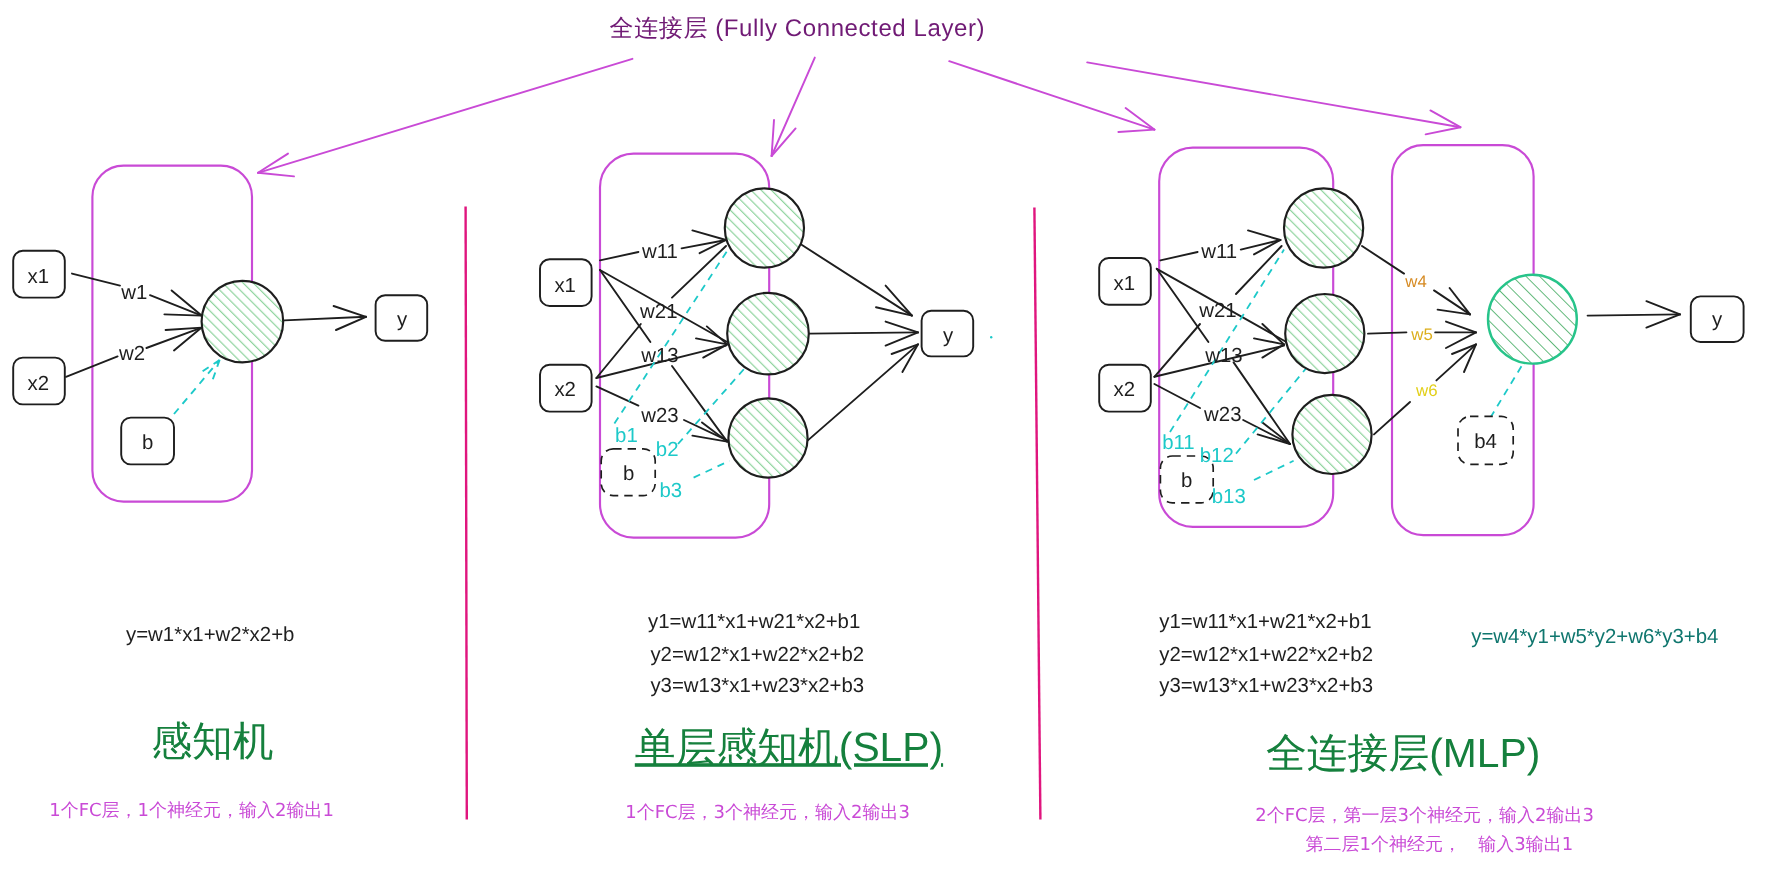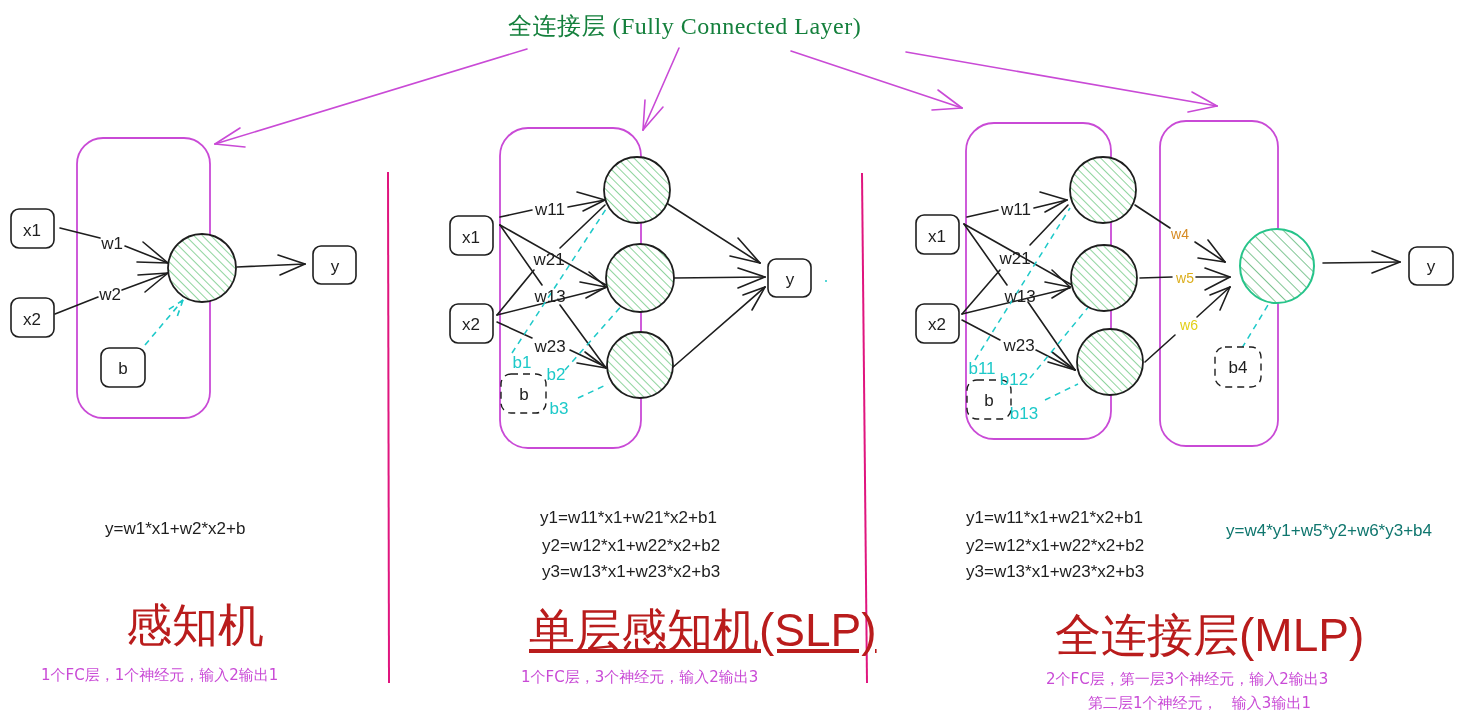--- a/index.html
+++ b/index.html
@@ -2,23 +2,23 @@
 <html><head>
 <meta charset="utf-8">
 <style>
   html, body { margin: 0; padding: 0; background: #ffffff; }
   body { width: 1479px; height: 728px; position: relative; overflow: hidden;
          font-family: "Liberation Sans", "DejaVu Sans", sans-serif; }
   svg#diagram { position: absolute; left: 0; top: 0; width: 1479px; height: 728px; }
   .lbl { font-family: "Liberation Sans", sans-serif; fill: #1e1e1e; }
   .txt { position: absolute; white-space: nowrap; }
   .formula { font-family: "Liberation Sans", sans-serif; font-size: 17px; color: #1e1e1e; line-height: 26px; }
-  .title-red { font-family: "Liberation Sans", "DejaVu Sans", sans-serif; font-size: 46px; color: #b91c1c; }
+  .title-red { font-family: "Liberation Sans", "DejaVu Sans", sans-serif; font-size: 34px; color: #15803d; }
   .note { font-family: "DejaVu Sans", sans-serif; font-size: 15px; color: #c94ad6; margin-left: 19px; }
-  .fc-title { font-family: Liberation Serif, serif; font-size: 24px; color: #15803d; letter-spacing: 0.5px; }
+  .fc-title { font-family: Liberation Sans, sans-serif; font-size: 20px; color: #701a75; letter-spacing: 0.5px; }
 </style>
 </head>
 <body>
 
 <svg id="diagram" xmlns="http://www.w3.org/2000/svg">
   <defs>
     <pattern id="hatch" patternUnits="userSpaceOnUse" width="6" height="6" patternTransform="rotate(-45)">
       <rect width="6" height="6" fill="#ffffff"></rect>
       <line x1="0" y1="0" x2="0" y2="6" stroke="#8fd49e" stroke-width="2"></line>
     </pattern>

